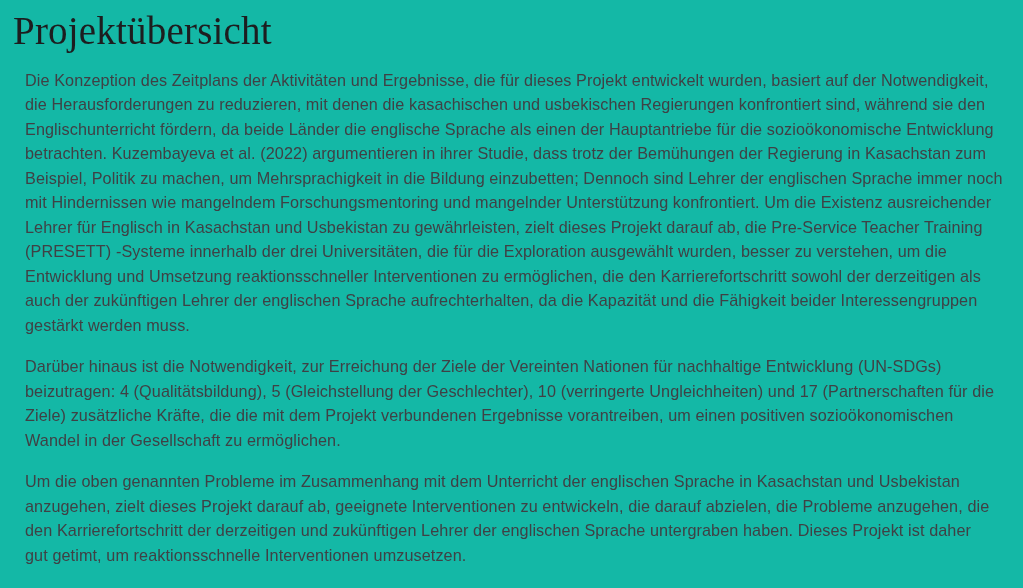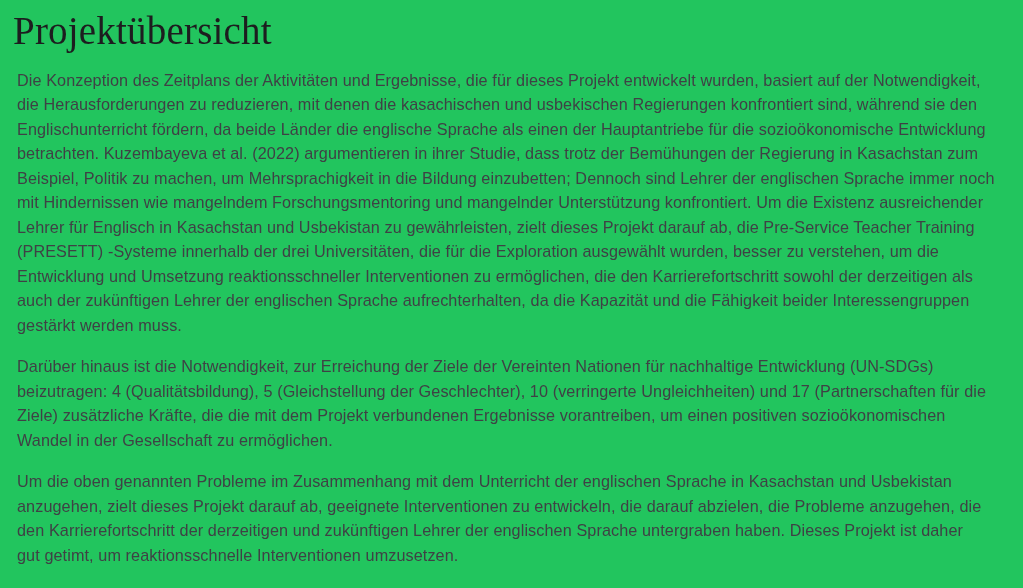--- a/index.html
+++ b/index.html
@@ -5,39 +5,39 @@
   html, body {
     margin: 0;
     padding: 0;
     background: #fafafa;
   }
   .page {
     position: relative;
     width: 1023px;
     height: 588px;
     box-sizing: border-box;
-    background: #22c55e;
+    background: #14b8a6;
     overflow: hidden;
     padding: 8px 13px 0 13px;
   }
   h1.page-title {
     font-family: "Liberation Serif", "DejaVu Serif", serif;
     font-weight: 400;
     font-size: 39px;
     line-height: 1.2;
     letter-spacing: 0.2px;
     color: #1d1d1f;
     margin: 0 0 13px 0;
   }
   p.body-paragraph {
     font-family: "Liberation Sans", "DejaVu Sans", sans-serif;
     font-size: 16.2px;
     line-height: 24.5px;
     color: #3f4145;
-    margin: 0 0 17px 4px;
+    margin: 0 0 17px 12px;
     white-space: pre;
     letter-spacing: 0.1px;
   }
 </style>
 </head>
 <body>
 
 <div class="page">
   <h1 class="page-title">Projektübersicht</h1>
 

